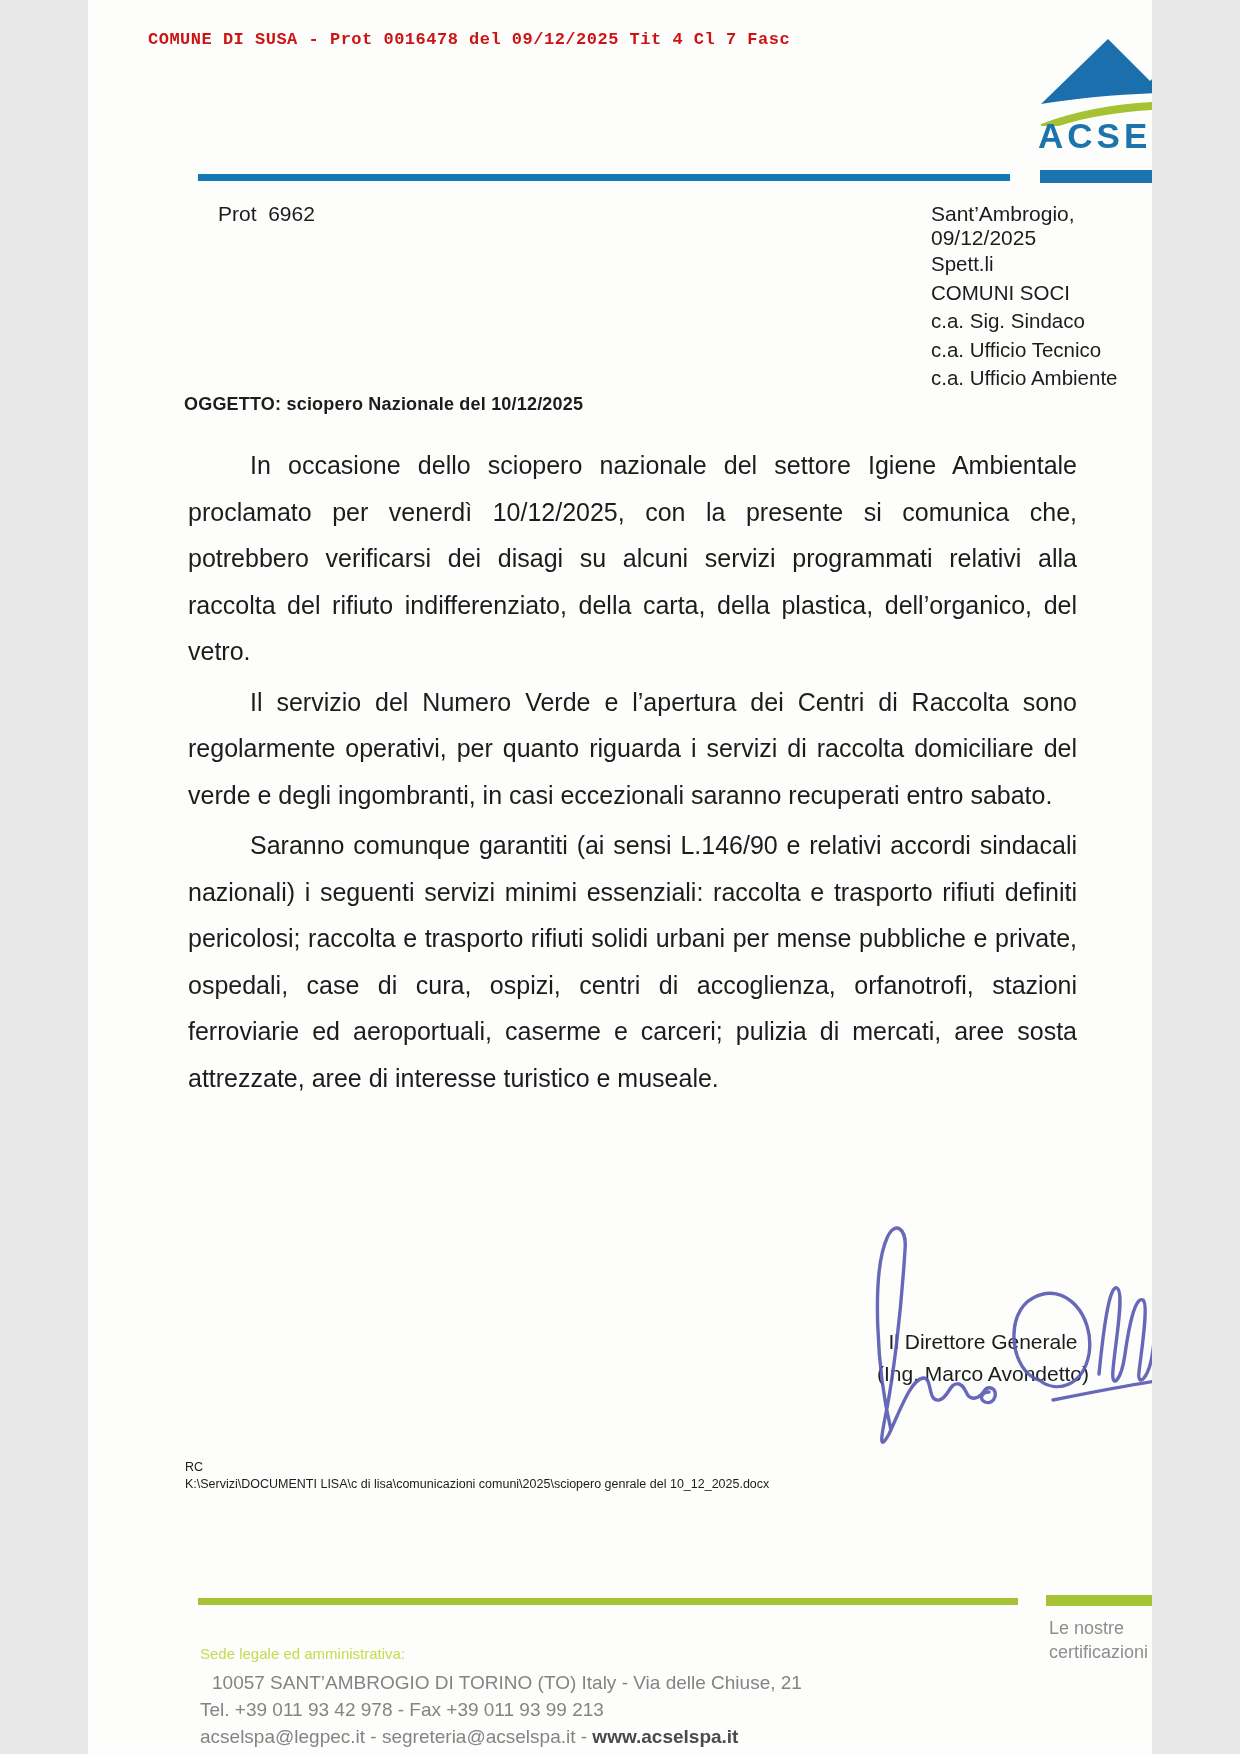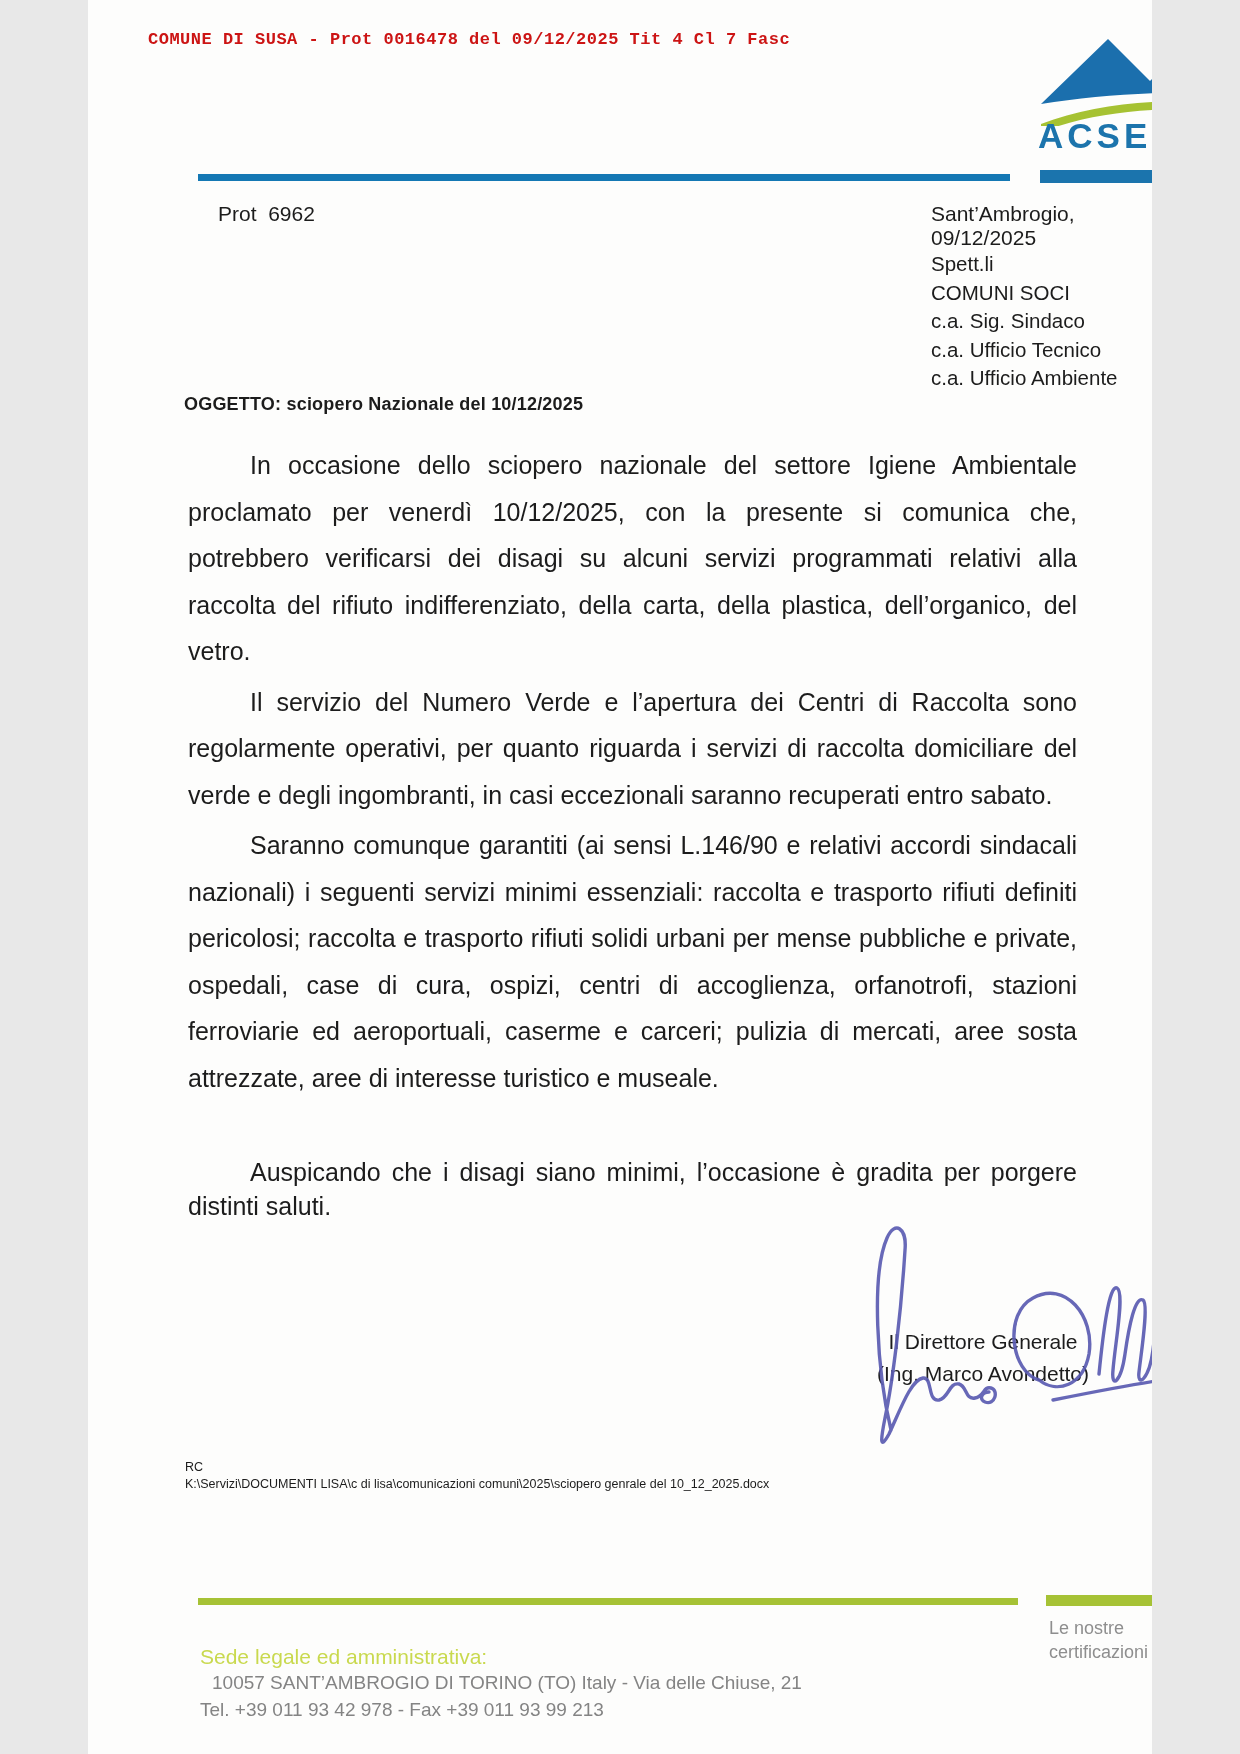--- a/index.html
+++ b/index.html
@@ -40,21 +40,21 @@
   
   .rc{position:absolute;left:97px;top:1460px;font-size:12.5px;}
   .filepath{position:absolute;left:97px;top:1477px;font-size:12.5px;}
   
   .rule-green-left{position:absolute;left:110px;top:1598px;width:820px;height:7px;background:#a6c235;}
   .rule-green-right{position:absolute;left:958px;top:1595px;width:232px;height:11px;background:#a6c235;}
   .f-line1{position:absolute;left:112px;top:1613px;white-space:nowrap;}
   .f-company{color:#1d6fa8;font-weight:bold;font-size:21px;}
   .f-details{color:#9a9a9a;font-size:13px;}
   .f-piva{color:#5a5a5a;font-weight:bold;font-size:13px;}
-  .f-line2{position:absolute;left:112px;top:1645px;color:#c9d94e;font-size:21px;}
+  .f-line2{position:absolute;left:112px;top:1645px;color:#c9d94e;font-size:15px;}
   .f-line3{position:absolute;left:124px;top:1672px;color:#848484;font-size:19px;}
   .f-line4{position:absolute;left:112px;top:1699px;color:#848484;font-size:19px;}
   .f-line5{position:absolute;left:112px;top:1726px;color:#848484;font-size:19px;}
   .f-web{color:#4a4a4a;font-weight:bold;}
   .cert-label{position:absolute;left:961px;top:1616px;width:112px;color:#8e8e8e;font-size:18px;line-height:24px;}
   .qr{position:absolute;left:1072px;top:1614px;width:122px;height:122px;}
 </style>
 </head>
 <body>
 
@@ -86,21 +86,20 @@
     <div>c.a. Ufficio Tecnico</div>
     <div>c.a. Ufficio Ambiente</div>
   </div>
 
   <div class="subject">OGGETTO: sciopero Nazionale del 10/12/2025</div>
 
   <div class="body">
     <p>In occasione dello sciopero nazionale del settore Igiene Ambientale proclamato per venerdì 10/12/2025, con la presente si comunica che, potrebbero verificarsi dei disagi su alcuni servizi programmati relativi alla raccolta del rifiuto indifferenziato, della carta, della plastica, dell’organico, del vetro.</p>
     <p>Il servizio del Numero Verde e l’apertura dei Centri di Raccolta sono regolarmente operativi, per quanto riguarda i servizi di raccolta domiciliare del verde e degli ingombranti, in casi eccezionali saranno recuperati entro sabato.</p>
     <p>Saranno comunque garantiti (ai sensi L.146/90 e relativi accordi sindacali nazionali) i seguenti servizi minimi essenziali: raccolta e trasporto rifiuti definiti pericolosi; raccolta e trasporto rifiuti solidi urbani per mense pubbliche e private, ospedali, case di cura, ospizi, centri di accoglienza, orfanotrofi, stazioni ferroviarie ed aeroportuali, caserme e carceri; pulizia di mercati, aree sosta attrezzate, aree di interesse turistico e museale.</p>
-    <p class="closing">Auspicando che i disagi siano minimi, l’occasione è gradita per porgere distinti saluti.</p>
   </div>
 
   <div class="sig-text">
     <div>Il Direttore Generale</div>
     <div>(Ing. Marco Avondetto)</div>
   </div>
   <svg class="sig-ink" viewBox="0 0 340 235">
     <g fill="none" stroke="#5b5cb2" stroke-width="3.4" stroke-linecap="round" opacity="0.92">
       <path d="M38,208 C24,150 18,52 34,16 C42,-2 54,6 52,28 C48,92 40,158 32,196 C28,216 26,230 36,212 C48,186 58,158 70,156 C80,155 74,180 86,178 C96,176 96,160 106,162 C114,164 112,178 122,176 C132,174 130,164 138,166 C146,168 142,184 132,180 C126,178 128,170 136,170"></path>
       <path d="M186,158 C158,150 150,92 180,76 C212,58 242,94 236,132 C230,164 204,172 186,158 Z"></path>
@@ -111,20 +110,21 @@
 
   <div class="rc">RC</div>
   <div class="filepath">K:\Servizi\DOCUMENTI LISA\c di lisa\comunicazioni comuni\2025\sciopero genrale del 10_12_2025.docx</div>
 
   <div class="rule-green-left"></div>
   <div class="rule-green-right"></div>
 
   <div class="f-line2">Sede legale ed amministrativa:</div>
   <div class="f-line3">10057 SANT’AMBROGIO DI TORINO (TO) Italy - Via delle Chiuse, 21</div>
   <div class="f-line4">Tel. +39 011 93 42 978 - Fax +39 011 93 99 213</div>
+  <div class="f-line5"><span>acselspa@legpec.it - segreteria@acselspa.it - </span><span class="f-web">www.acselspa.it</span></div>
 
   <div class="cert-label">
     <div>Le nostre</div>
     <div>certificazioni</div>
   </div>
   <svg id="qr-svg" class="qr" viewBox="0 0 25 25" shape-rendering="crispEdges">
       <g fill="#1a1a1a">
         <rect x="9" y="0" width="1" height="1"></rect>
         <rect x="10" y="0" width="1" height="1"></rect>
         <rect x="13" y="0" width="1" height="1"></rect>

